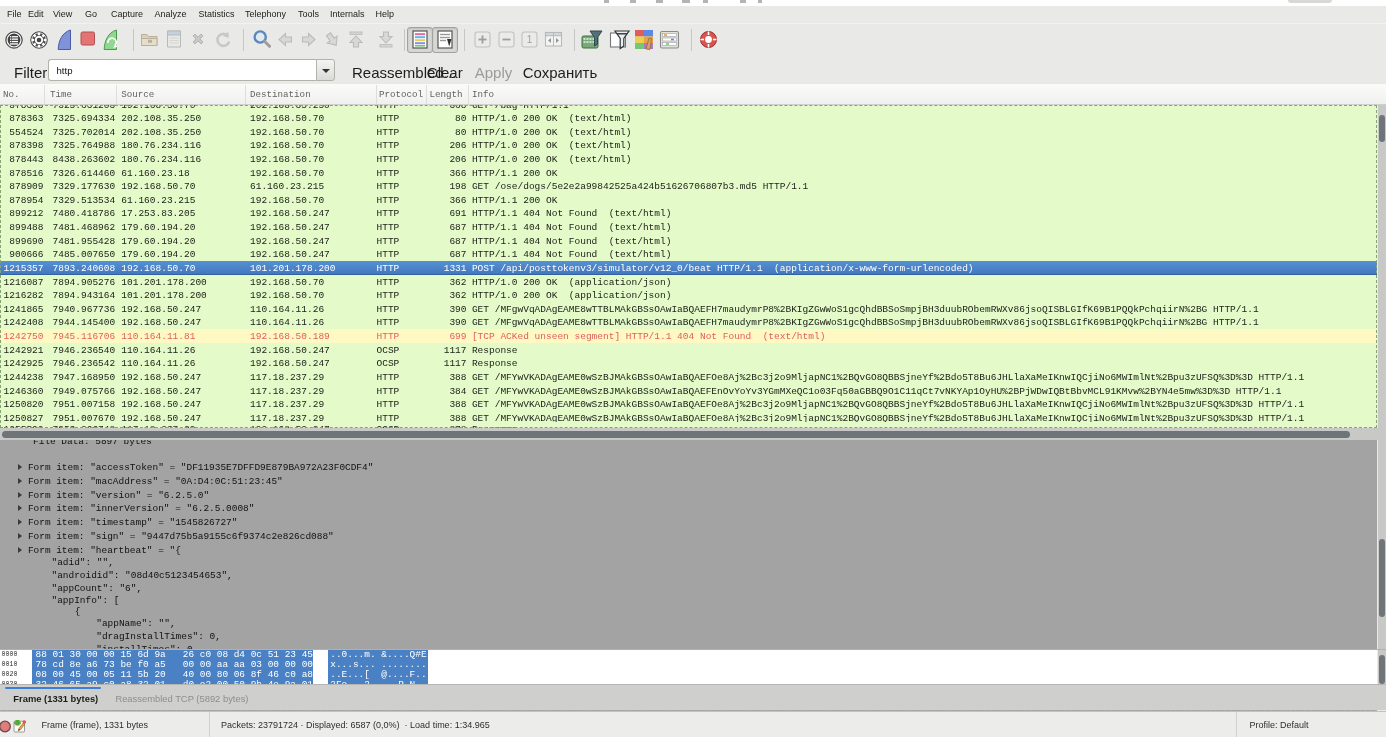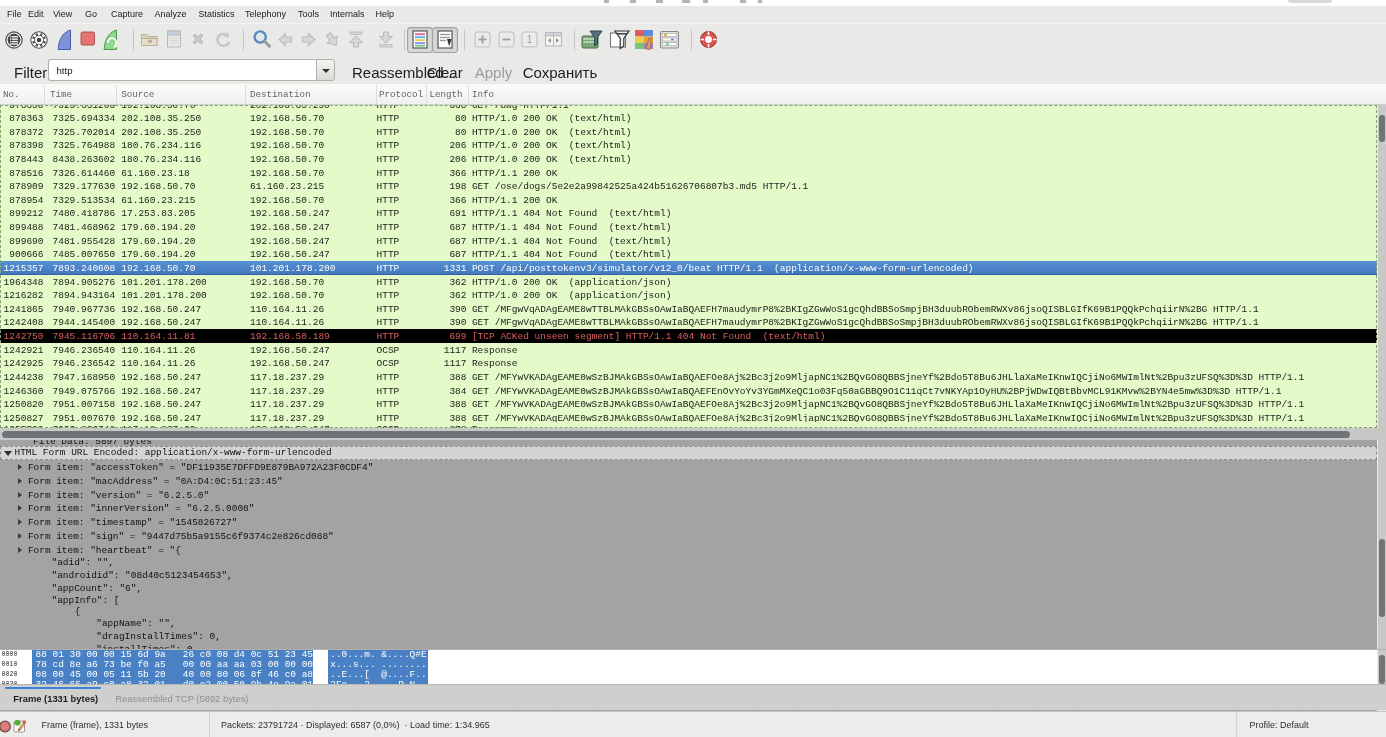--- a/index.html
+++ b/index.html
@@ -31,21 +31,21 @@
 .prow b{position:absolute;top:1.6px;font-family:"Liberation Mono",monospace;font-size:9.5px;font-weight:normal;color:#20241c;white-space:pre}
 .b-no{left:0;width:43.5px;text-align:right}
 .b-t{left:52.5px}
 .b-s{left:121.3px}
 .b-d{left:250px}
 .b-p{left:376.5px}
 .b-l{left:416px;width:50.5px;text-align:right}
 .b-i{left:471.9px}
 .psel{background:linear-gradient(#5590d4,#4478bd);border-bottom:1px solid #2f62a2}
 .psel b{color:#fff}
-.pbad{background:#000000}
+.pbad{background:#fef9c3}
 .pbad b{color:#dd5f5f}
 #plfocus{position:absolute;left:0;top:104.5px;width:1377px;height:323px;border:1px dashed #87a275;pointer-events:none}
 
 .sbtrack{position:absolute;background:#c8c8c6}
 .sbthumb{position:absolute;background:#6f7478;border-radius:3.5px}
 
 #details{left:0;top:440px;width:1377px;height:271px;background:#a3a3a3;overflow:hidden;border-bottom:1px dashed #aaa}
 .drow{position:absolute;left:0;width:1377px;height:13px}
 .drow b{position:absolute;font-family:"Liberation Mono",monospace;font-size:9.45px;font-weight:normal;color:#111;white-space:pre;top:0;line-height:13px}
 .dsel{background:#d4d4d2}
@@ -309,21 +309,21 @@
 <div class="prow" style="top:7.02px">
       <b class="b-no">878363</b>
       <b class="b-t">7325.694334</b>
       <b class="b-s">202.108.35.250</b>
       <b class="b-d">192.168.50.70</b>
       <b class="b-p">HTTP</b>
       <b class="b-l">80</b>
       <b class="b-i">HTTP/1.0 200 OK  (text/html)</b>
     </div>
 <div class="prow" style="top:20.64px">
-      <b class="b-no">878372</b>
+      <b class="b-no">554524</b>
       <b class="b-t">7325.702014</b>
       <b class="b-s">202.108.35.250</b>
       <b class="b-d">192.168.50.70</b>
       <b class="b-p">HTTP</b>
       <b class="b-l">80</b>
       <b class="b-i">HTTP/1.0 200 OK  (text/html)</b>
     </div>
 <div class="prow" style="top:34.26px">
       <b class="b-no">878398</b>
       <b class="b-t">7325.764988</b>
@@ -408,21 +408,21 @@
 <div class="prow psel" style="top:156.84px">
       <b class="b-no">1215357</b>
       <b class="b-t">7893.240608</b>
       <b class="b-s">192.168.50.70</b>
       <b class="b-d">101.201.178.200</b>
       <b class="b-p">HTTP</b>
       <b class="b-l">1331</b>
       <b class="b-i">POST /api/posttokenv3/simulator/v12_0/beat HTTP/1.1  (application/x-www-form-urlencoded)</b>
     </div>
 <div class="prow" style="top:170.46px">
-      <b class="b-no">1964348</b>
+      <b class="b-no">1216087</b>
       <b class="b-t">7894.905276</b>
       <b class="b-s">101.201.178.200</b>
       <b class="b-d">192.168.50.70</b>
       <b class="b-p">HTTP</b>
       <b class="b-l">362</b>
       <b class="b-i">HTTP/1.0 200 OK  (application/json)</b>
     </div>
 <div class="prow" style="top:184.08px">
       <b class="b-no">1216282</b>
       <b class="b-t">7894.943164</b>
@@ -520,24 +520,20 @@
       <b class="b-d">192.168.50.247</b>
       <b class="b-p">OCSP</b>
       <b class="b-l">878</b>
       <b class="b-i">Response</b>
     </div>
 </div>
 <div id="plfocus"></div>
 <div class="abs" id="details">
 <div class="drow" style="top:-5.4px">
       <b style="left:33px">File Data: 5897 bytes</b>
-    </div>
-<div class="drow dsel" style="top:6.2px;height:13.7px;outline:1px dashed #8a8a8a;outline-offset:-1px">
-      <i class="tri-e"></i>
-      <b style="left:14.5px">HTML Form URL Encoded: application/x-www-form-urlencoded</b>
     </div>
 <div class="drow" style="top:21.3px">
       <i class="tri-c"></i>
       <b style="left:27.9px">Form item: "accessToken" = "DF11935E7DFFD9E879BA972A23F0CDF4"</b>
     </div>
 <div class="drow" style="top:34.9px">
       <i class="tri-c"></i>
       <b style="left:27.9px">Form item: "macAddress" = "0A:D4:0C:51:23:45"</b>
     </div>
 <div class="drow" style="top:48.6px">

